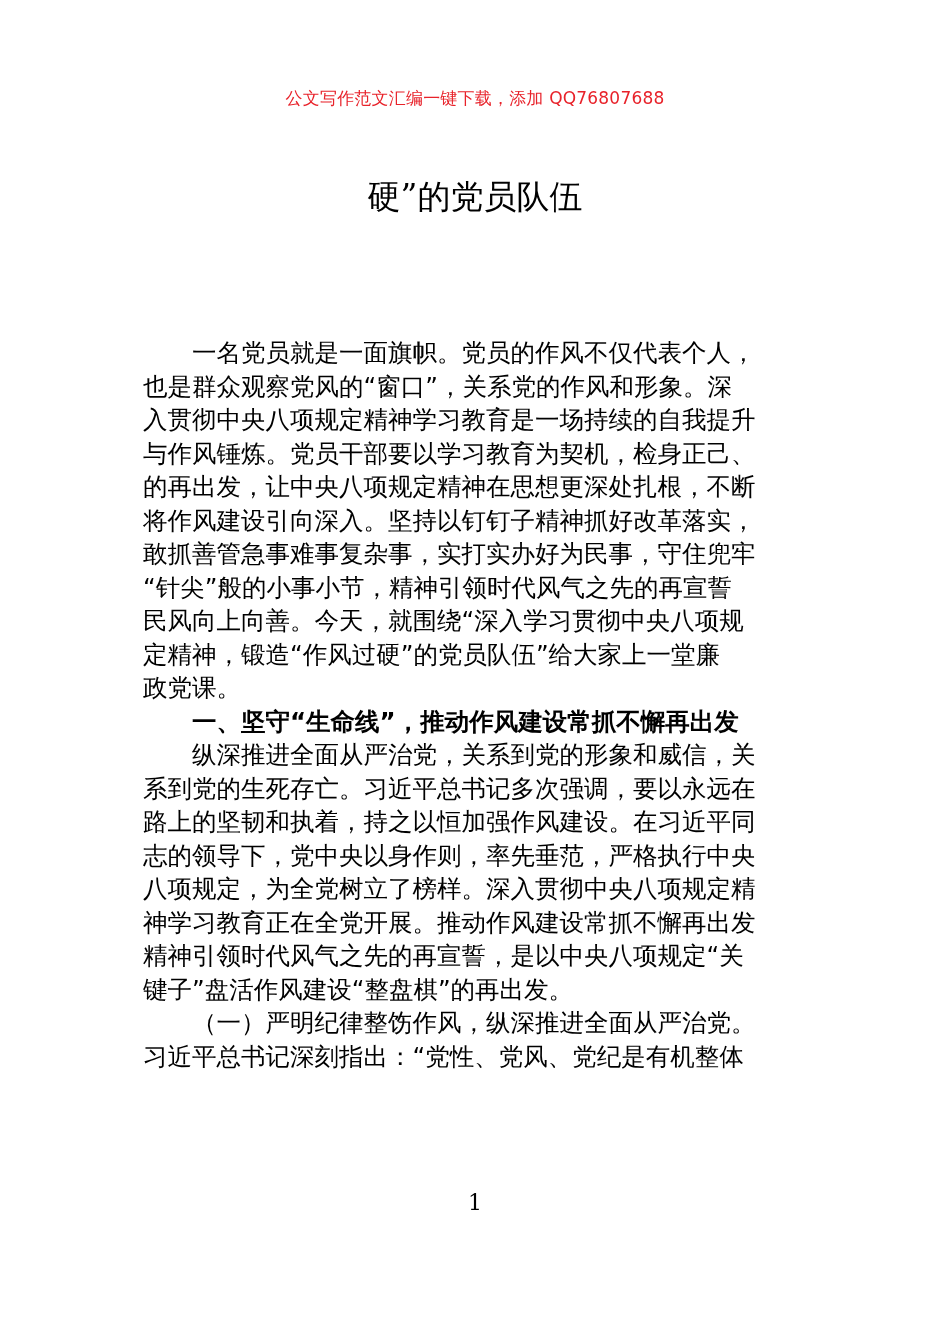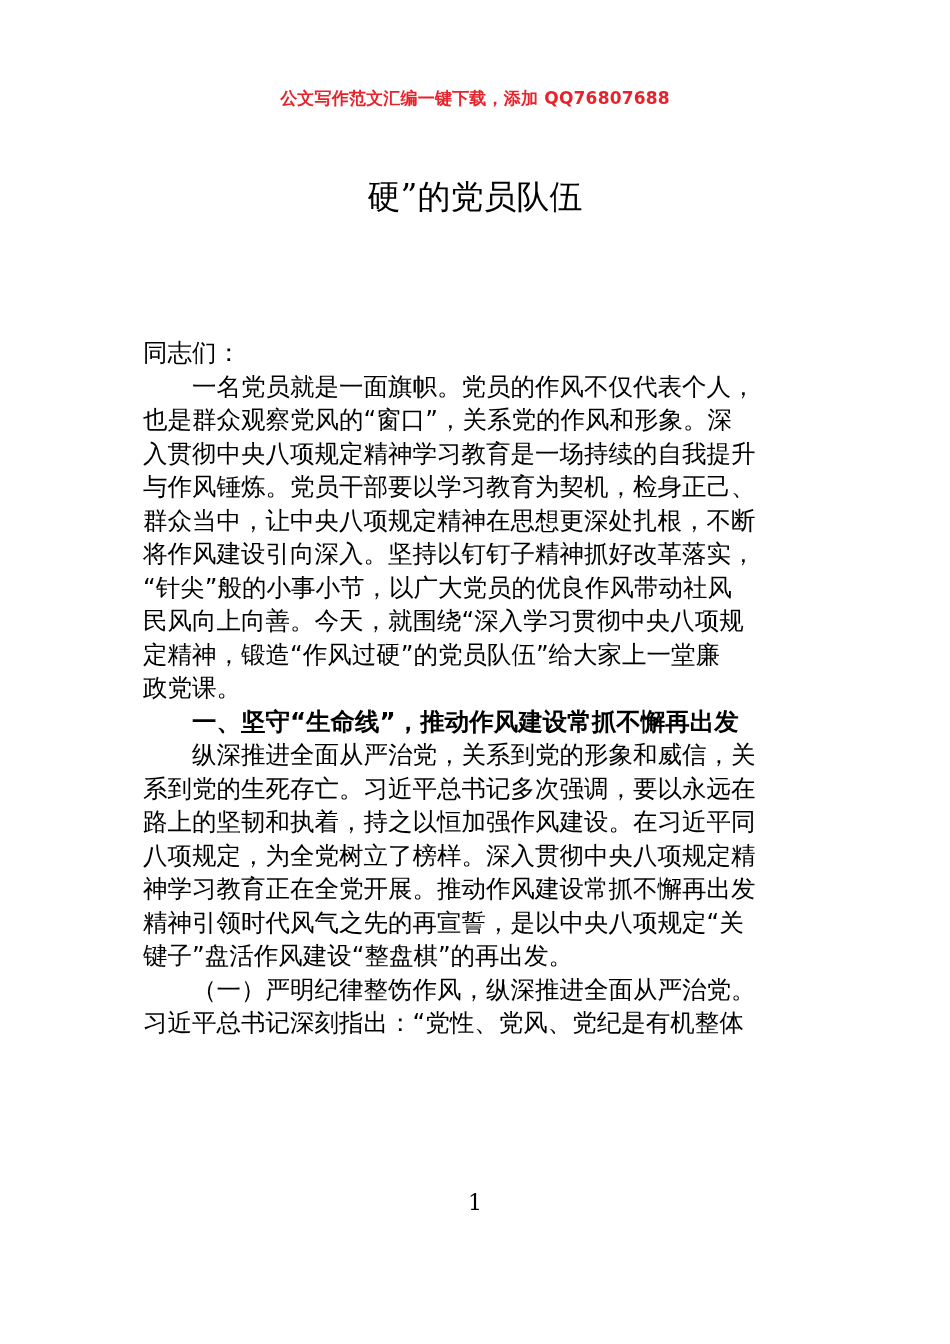--- a/index.html
+++ b/index.html
@@ -1,19 +1,19 @@
 <!DOCTYPE html>
 <html><head>
 <meta charset="utf-8">
 <style>
   html, body { margin: 0; padding: 0; background: #ffffff; }
   body { width: 950px; height: 1344px; position: relative; overflow: hidden;
          font-family: "DejaVu Sans", "Liberation Sans", sans-serif; color: #000; }
   .header { position: absolute; top: 84px; left: 0; width: 950px; text-align: center;
-            font-size: 17px; line-height: 28px; color: #e8222a; letter-spacing: 0.2px; font-weight: bold; }
+            font-size: 17px; line-height: 28px; color: #e8222a; letter-spacing: 0.2px; }
   .title { position: absolute; top: 166px; left: 150px; width: 650px; text-align: center;
            font-family: "DejaVu Serif", "Liberation Serif", serif; font-size: 33px;
            line-height: 62px; font-weight: normal; }
   .body { position: absolute; top: 336px; left: 143px; width: 665px;
           font-size: 24.5px; line-height: 33.5px; }
   .line { white-space: nowrap; height: 33.5px; }
   .indent { padding-left: 49px; }
   .heading { font-weight: bold; }
   .page-num { position: absolute; top: 1188px; left: 0; width: 950px; text-align: center;
               font-family: "DejaVu Serif", "Liberation Serif", serif; font-size: 22px; line-height: 30px; }
@@ -21,41 +21,42 @@
 </head>
 <body>
 
 <div class="header">公文写作范文汇编一键下载，添加 QQ76807688</div>
 
 <div class="title">
   <div>硬”的党员队伍</div>
 </div>
 
 <div class="body">
-  <div class="line">同志们：</div>
 
   <div>
     <div class="line indent">一名党员就是一面旗帜。党员的作风不仅代表个人，</div>
     <div class="line">也是群众观察党风的“窗口”，关系党的作风和形象。深</div>
     <div class="line">入贯彻中央八项规定精神学习教育是一场持续的自我提升</div>
     <div class="line">与作风锤炼。党员干部要以学习教育为契机，检身正己、</div>
-    <div class="line">群众当中，让中央八项规定精神在思想更深处扎根，不断</div>
+    <div class="line">的再出发，让中央八项规定精神在思想更深处扎根，不断</div>
     <div class="line">将作风建设引向深入。坚持以钉钉子精神抓好改革落实，</div>
-    <div class="line">“针尖”般的小事小节，以广大党员的优良作风带动社风</div>
+    <div class="line">敢抓善管急事难事复杂事，实打实办好为民事，守住兜牢</div>
+    <div class="line">“针尖”般的小事小节，精神引领时代风气之先的再宣誓</div>
     <div class="line">民风向上向善。今天，就围绕“深入学习贯彻中央八项规</div>
     <div class="line">定精神，锻造“作风过硬”的党员队伍”给大家上一堂廉</div>
     <div class="line">政党课。</div>
   </div>
 
   <div class="line indent heading">一、坚守“生命线”，推动作风建设常抓不懈再出发</div>
 
   <div>
     <div class="line indent">纵深推进全面从严治党，关系到党的形象和威信，关</div>
     <div class="line">系到党的生死存亡。习近平总书记多次强调，要以永远在</div>
     <div class="line">路上的坚韧和执着，持之以恒加强作风建设。在习近平同</div>
+    <div class="line">志的领导下，党中央以身作则，率先垂范，严格执行中央</div>
     <div class="line">八项规定，为全党树立了榜样。深入贯彻中央八项规定精</div>
     <div class="line">神学习教育正在全党开展。推动作风建设常抓不懈再出发</div>
     <div class="line">精神引领时代风气之先的再宣誓，是以中央八项规定“关</div>
     <div class="line">键子”盘活作风建设“整盘棋”的再出发。</div>
   </div>
 
   <div>
     <div class="line indent">（一）严明纪律整饬作风，纵深推进全面从严治党。</div>
     <div class="line">习近平总书记深刻指出：“党性、党风、党纪是有机整体</div>
   </div>

